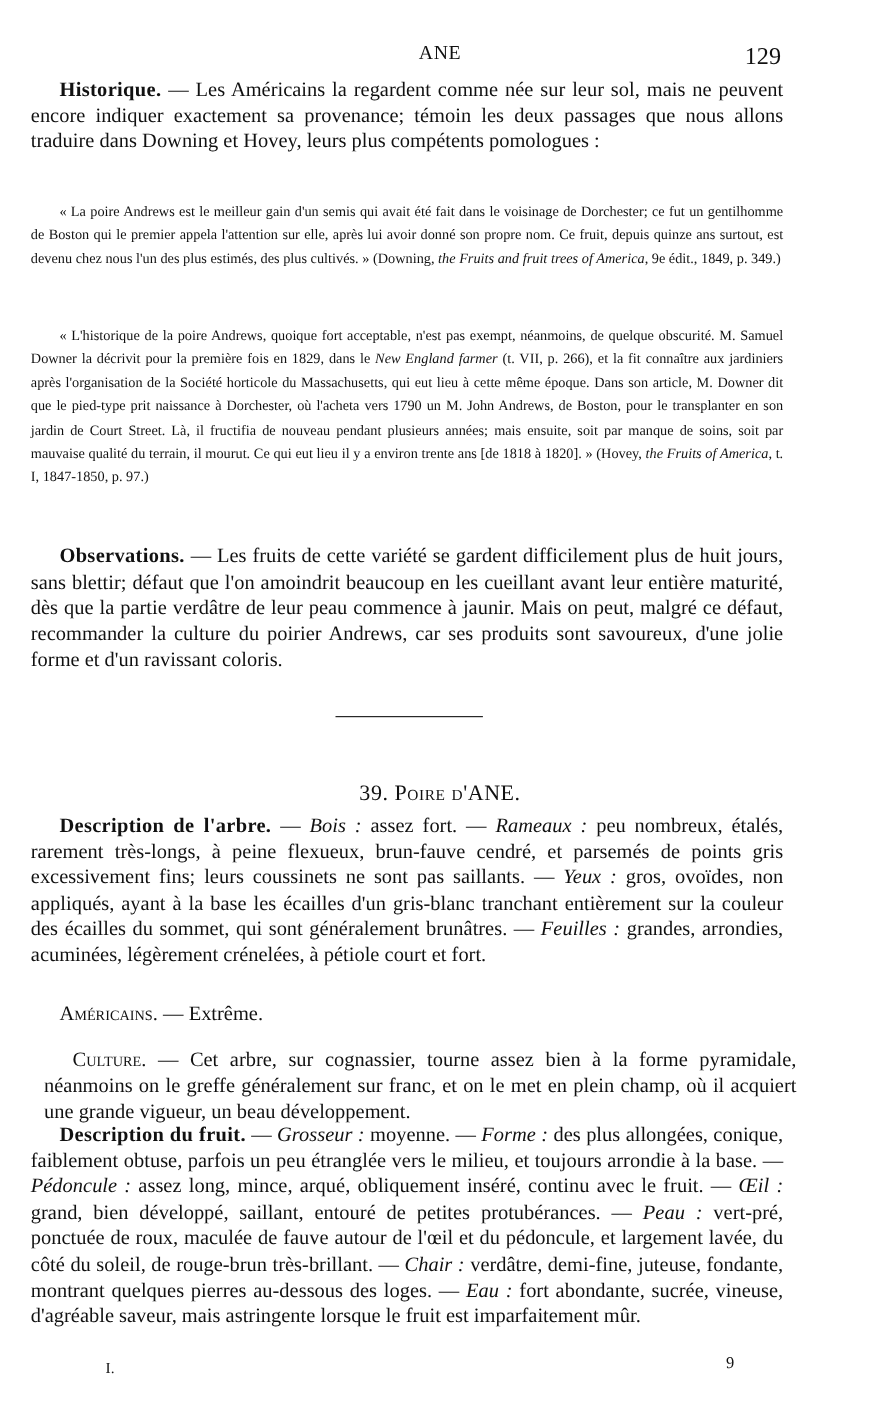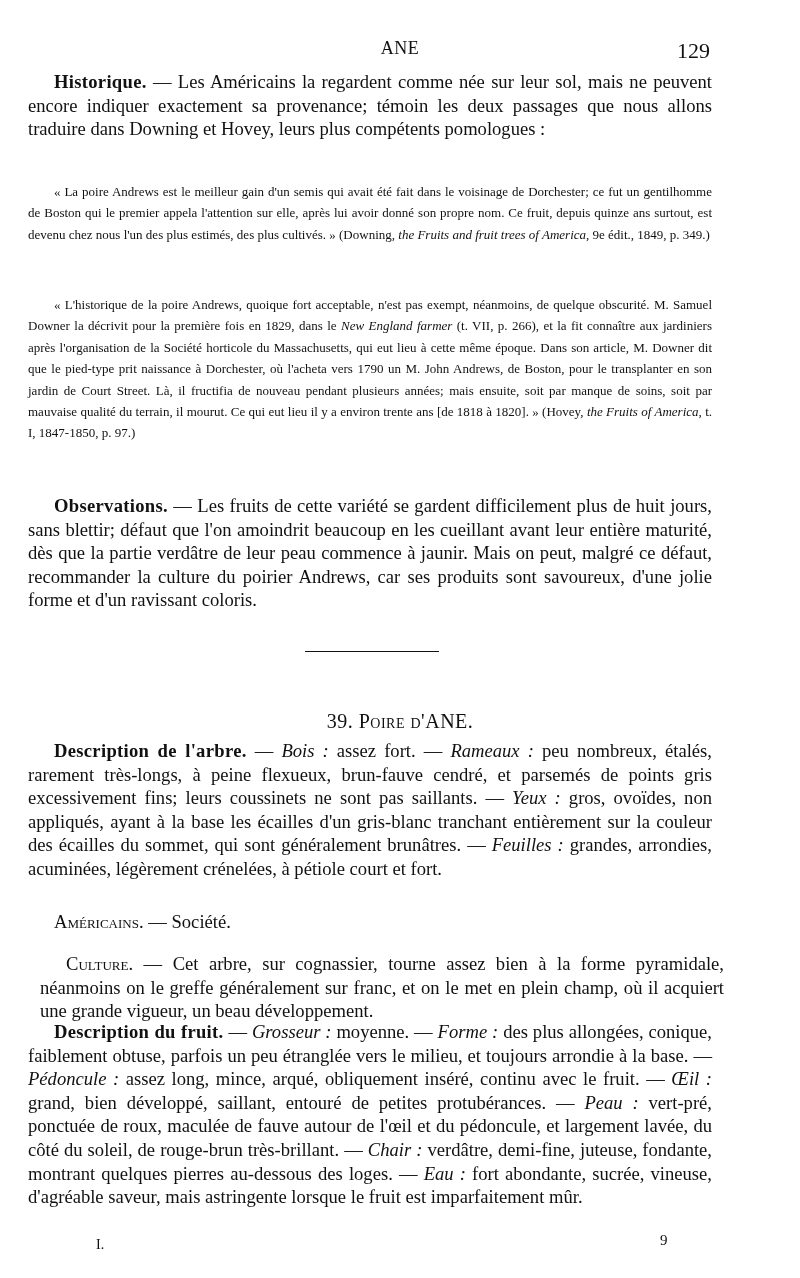--- a/index.html
+++ b/index.html
@@ -39,21 +39,21 @@
   <p class="block p-quote indent" style="top:294px; margin:0;"><span>« L'historique de la poire Andrews, quoique fort acceptable, n'est pas exempt, néanmoins, de quelque obscurité. M. Samuel Downer la décrivit pour la première fois en 1829, dans le </span><em>New England farmer</em><span> (t. VII, p. 266), et la fit connaître aux jardiniers après l'organisation de la Société horticole du Massachusetts, qui eut lieu à cette même époque. Dans son article, M. Downer dit que le pied-type prit naissance à Dorchester, où l'acheta vers 1790 un M. John Andrews, de Boston, pour le transplanter en son jardin de Court Street. Là, il fructifia de nouveau pendant plusieurs années; mais ensuite, soit par manque de soins, soit par mauvaise qualité du terrain, il mourut. Ce qui eut lieu il y a environ trente ans [de 1818 à 1820]. » (Hovey, </span><em>the Fruits of America</em><span>, t. I, 1847-1850, p. 97.)</span></p>
 
   <p class="block p-main indent" style="top:494px; margin:0;"><span class="lead">Observations.</span><span> — </span><span>Les fruits de cette variété se gardent difficilement plus de huit jours, sans blettir; défaut que l'on amoindrit beaucoup en les cueillant avant leur entière maturité, dès que la partie verdâtre de leur peau commence à jaunir. Mais on peut, malgré ce défaut, recommander la culture du poirier Andrews, car ses produits sont savoureux, d'une jolie forme et d'un ravissant coloris.</span></p>
 
   <div class="rule"></div>
 
   <div class="section-title"><span>39.</span> <span class="sc">Poire</span> <span class="sc">d'</span><span>ANE.</span></div>
 
   <p class="block p-main indent" style="top:739px; margin:0;"><span class="lead">Description de l'arbre.</span><span> — </span><em>Bois :</em><span> assez fort. — </span><em>Rameaux :</em><span> peu nombreux, étalés, rarement très-longs, à peine flexueux, brun-fauve cendré, et parsemés de points gris excessivement fins; leurs coussinets ne sont pas saillants. — </span><em>Yeux :</em><span> gros, ovoïdes, non appliqués, ayant à la base les écailles d'un gris-blanc tranchant entièrement sur la couleur des écailles du sommet, qui sont généralement brunâtres. — </span><em>Feuilles :</em><span> grandes, arrondies, acuminées, légèrement crénelées, à pétiole court et fort.</span></p>
 
-  <p class="block p-main indent" style="top:910px; margin:0;"><span class="sc">Américains.</span><span> — Société.</span></p>
+  <p class="block p-main indent" style="top:910px; margin:0;"><span class="sc">Américains.</span><span> — Extrême.</span></p>
 
   <p class="block p-main indent" style="top:940px; margin:12px;"><span class="sc">Culture.</span><span> — Cet arbre, sur cognassier, tourne assez bien à la forme pyramidale, néanmoins on le greffe généralement sur franc, et on le met en plein champ, où il acquiert une grande vigueur, un beau développement.</span></p>
 
   <p class="block p-main indent" style="top:1020px; margin:0;"><span class="lead">Description du fruit.</span><span> — </span><em>Grosseur :</em><span> moyenne. — </span><em>Forme :</em><span> des plus allongées, conique, faiblement obtuse, parfois un peu étranglée vers le milieu, et toujours arrondie à la base. — </span><em>Pédoncule :</em><span> assez long, mince, arqué, obliquement inséré, continu avec le fruit. — </span><em>Œil :</em><span> grand, bien développé, saillant, entouré de petites protubérances. — </span><em>Peau :</em><span> vert-pré, ponctuée de roux, maculée de fauve autour de l'œil et du pédoncule, et largement lavée, du côté du soleil, de rouge-brun très-brillant. — </span><em>Chair :</em><span> verdâtre, demi-fine, juteuse, fondante, montrant quelques pierres au-dessous des loges. — </span><em>Eau :</em><span> fort abondante, sucrée, vineuse, d'agréable saveur, mais astringente lorsque le fruit est imparfaitement mûr.</span></p>
 
   <div class="sig">I.</div>
   <div class="folio">9</div>
 
 </div>
 

